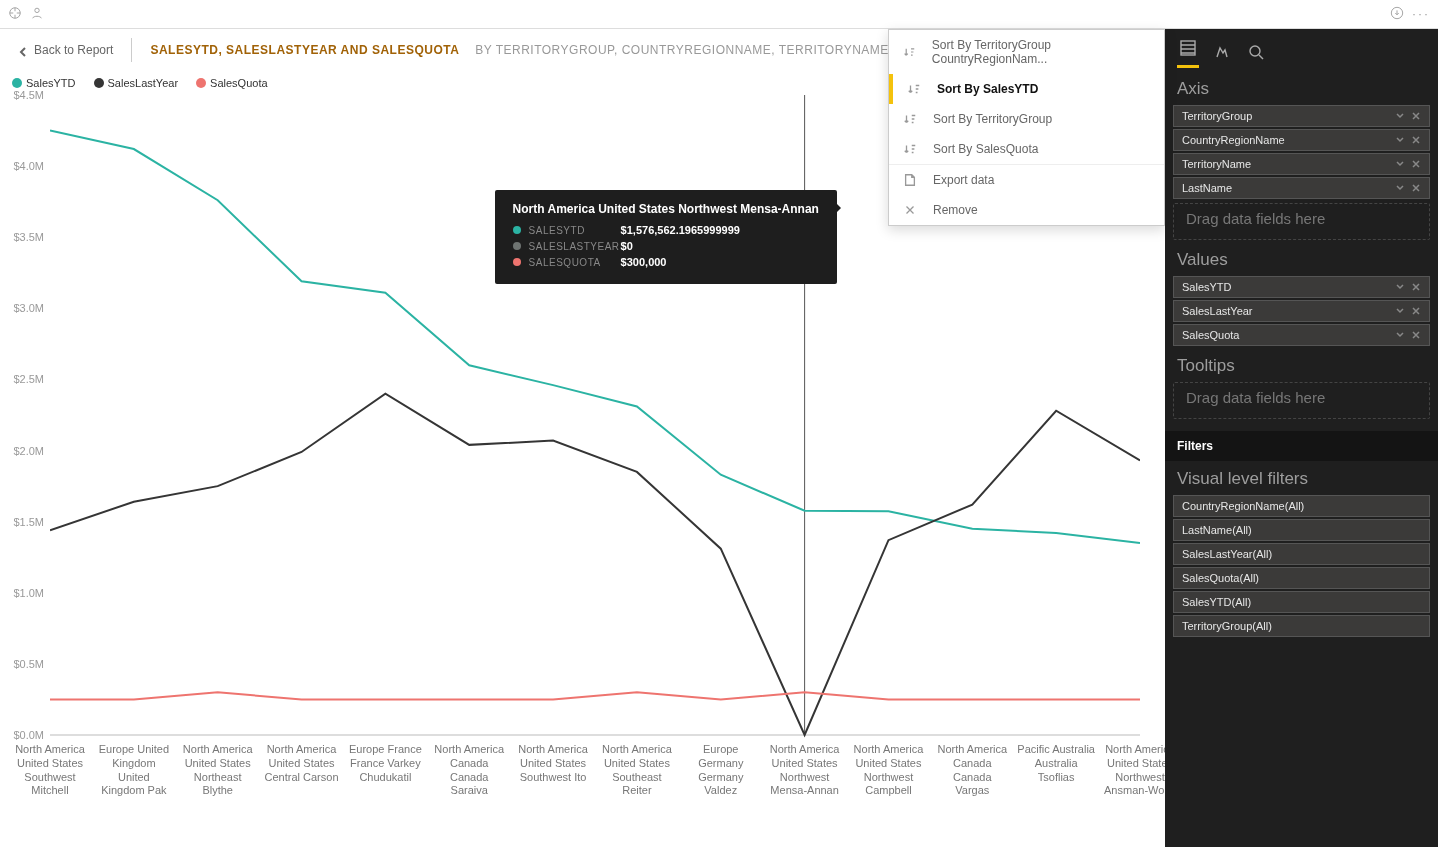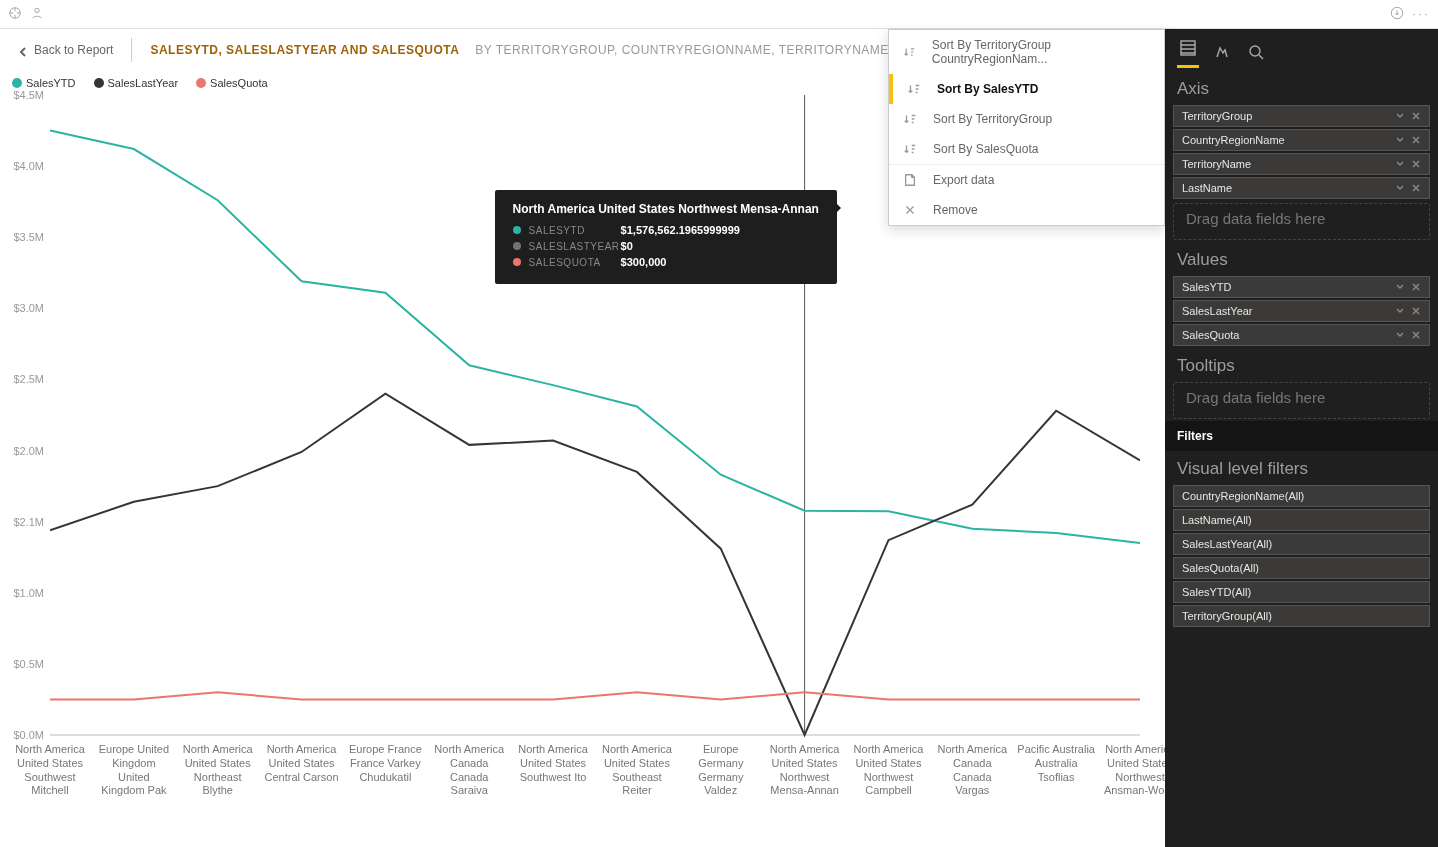--- a/index.html
+++ b/index.html
@@ -41,21 +41,21 @@
   
   .panel-tabs{display:flex;gap:12px;padding:0 12px;margin-top:6px;border-bottom:2px solid transparent;height:34px;align-items:center}
   .panel-tabs .ptab{width:22px;height:22px;display:flex;align-items:center;justify-content:center;color:#aaa}
   .panel-tabs .ptab.active{border-bottom:3px solid #f4c20d;padding-bottom:6px}
   .panel-tabs svg{width:18px;height:18px;fill:none;stroke:#aaa;stroke-width:1.4}
   .sect-label{font-size:17px;color:#9d9d9d;padding:8px 12px 4px}
   .pill{background:#3b3a39;border:1px solid #555;margin:2px 8px;padding:4px 8px;font-size:11px;color:#e6e6e6;display:flex;align-items:center;justify-content:space-between}
   .pill .pill-close{display:flex;gap:6px;color:#888}
   .pill .pill-close svg{width:10px;height:10px;stroke:#888;stroke-width:1.5;fill:none}
   .dropzone{font-size:15px;color:#777;padding:6px 12px 12px;margin:2px 8px;border:1px dashed #444;border-radius:2px}
-  .filters-hd{background:#141414;color:#fff;font-weight:600;padding:8px 12px;margin-top:0}
+  .filters-hd{background:#141414;color:#fff;font-weight:600;padding:8px 12px;margin-top:10px}
   .filter-row{background:#3b3a39;border:1px solid #555;margin:2px 8px;padding:4px 8px;font-size:11px;color:#e6e6e6}
   .dots{letter-spacing:2px}
 </style>
 </head>
 <body>
 
 <div class="top-bar">
   <div class="tb-left">
     <span><svg viewBox="0 0 16 16">
           <circle cx="8" cy="8" r="6"></circle>
@@ -106,21 +106,21 @@
           <span class="sw" style="background: rgb(238, 116, 111);"></span>
           <span>SalesQuota</span>
         </div>
       </div>
 
     <div class="plot" id="plot" style="height:700px">
 
     <div class="ylab" style="top: 640px;">$0.0M</div>
         <div class="ylab" style="top: 568.889px;">$0.5M</div>
         <div class="ylab" style="top: 497.778px;">$1.0M</div>
-        <div class="ylab" style="top: 426.667px;">$2.1M</div>
+        <div class="ylab" style="top: 426.667px;">$1.5M</div>
         <div class="ylab" style="top: 355.556px;">$2.0M</div>
         <div class="ylab" style="top: 284.444px;">$2.5M</div>
         <div class="ylab" style="top: 213.333px;">$3.0M</div>
         <div class="ylab" style="top: 142.222px;">$3.5M</div>
         <div class="ylab" style="top: 71px;">$4.0M</div>
         <div class="ylab" style="top: 0px;">$4.5M</div>
         <svg width="1090" height="646" style="position: absolute; left: 0px; top: 0px;">
           <line x1="754.6153846153845" x2="754.6153846153845" y1="0" y2="640" stroke="#555" stroke-width="1"></line>
           <line x1="0" x2="1090" y1="640" y2="640" stroke="#bbb" stroke-width="1"></line>
           <polyline points="0,35.55555555555554 83.84615384615384,54.04444444444448 167.69230769230768,105.24444444444453 251.53846153846152,186.31111111111113 335.38461538461536,197.68888888888887 419.23076923076917,270.2222222222222 503.07692307692304,290.1333333333333 586.9230769230769,311.4666666666667 670.7692307692307,379.73333333333335 754.6153846153845,415.7778488888889 838.4615384615383,416.28444444444443 922.3076923076923,433.7777777777778 1006.1538461538461,438.0444444444445 1090,448" fill="none" stroke="#2bb3a3" stroke-width="2"></polyline>

